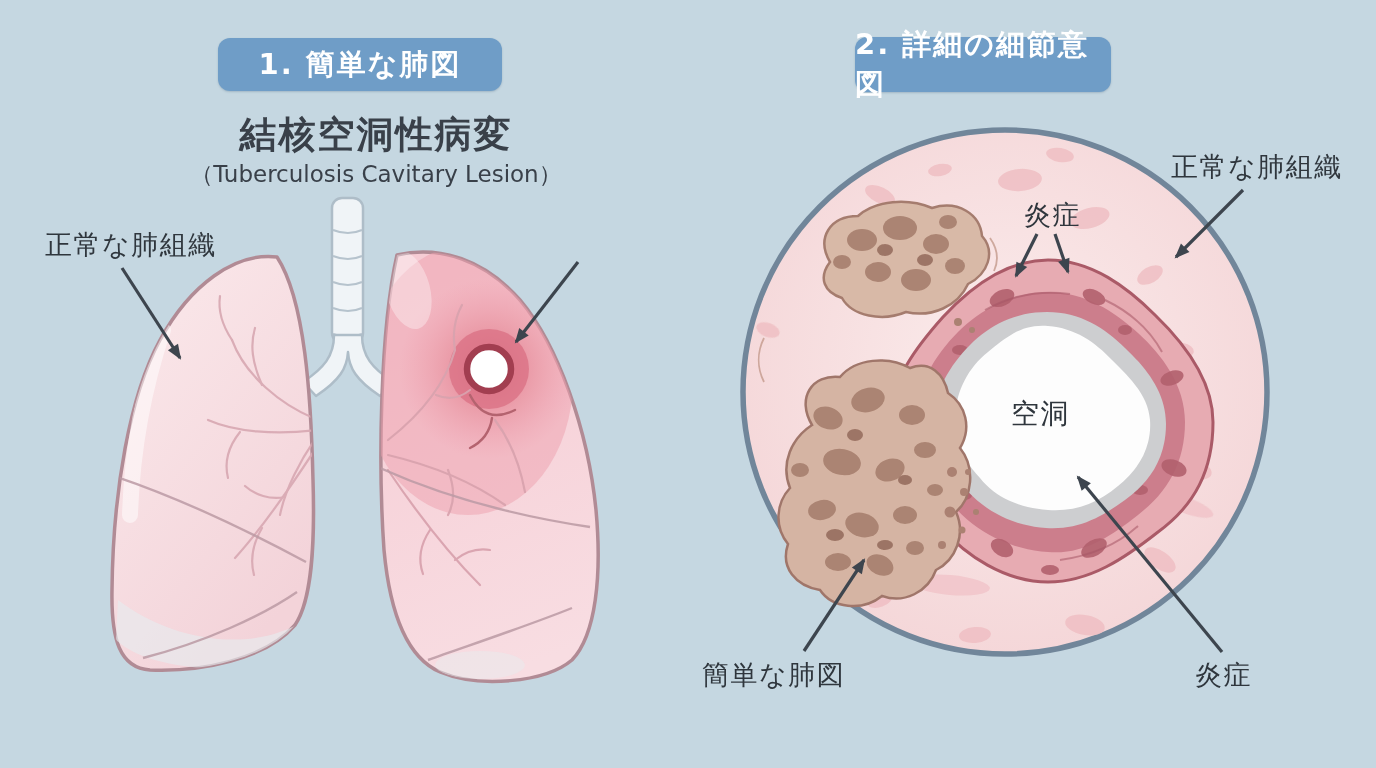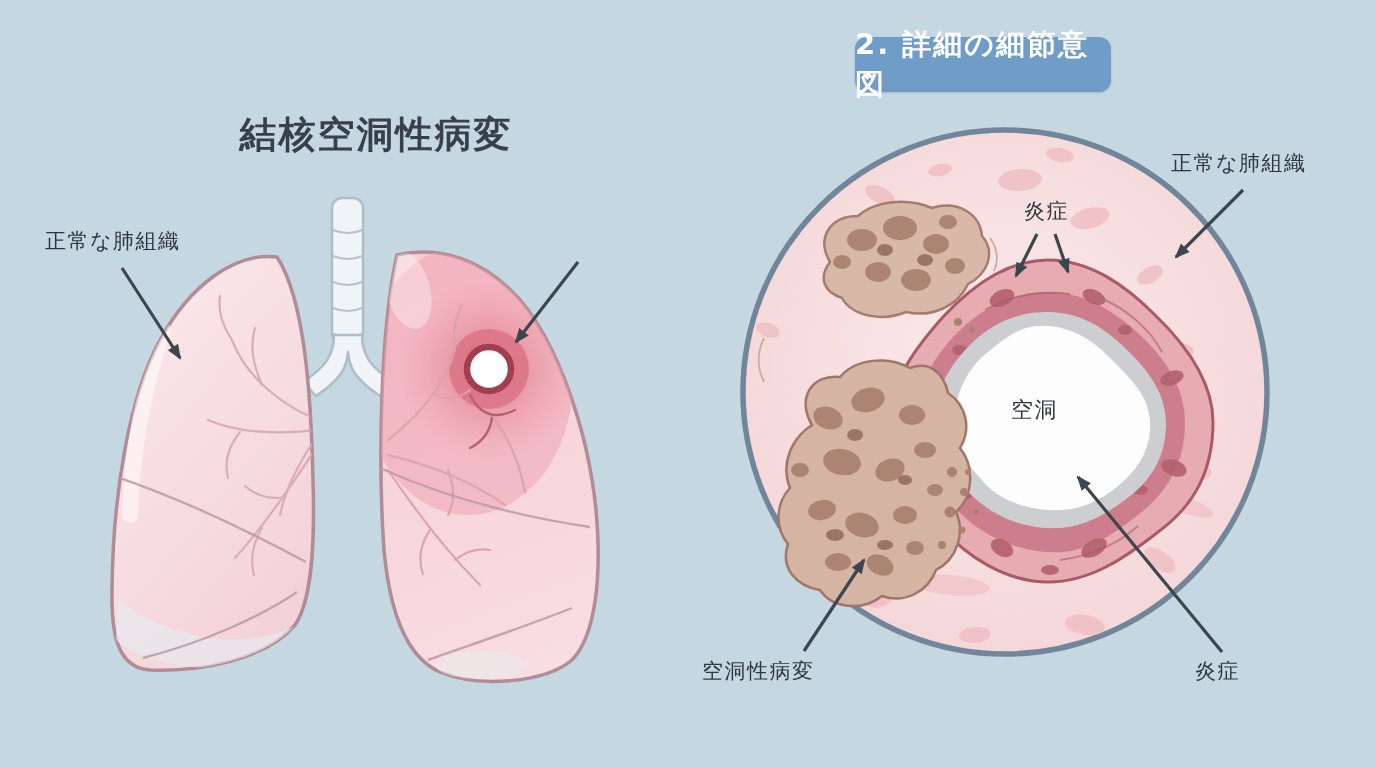--- a/index.html
+++ b/index.html
@@ -13,22 +13,22 @@
     position:absolute;display:flex;align-items:center;justify-content:center;
     background:var(--header-bg,#6f9dc7);color:var(--header-text,#ffffff);
     font-weight:700;font-size:29px;letter-spacing:2px;border-radius:12px;
     box-shadow:0 1px 2px rgba(60,90,120,.25);
   }
   #hdr1{left:218px;top:38px;width:284px;height:53px;}
   #hdr2{left:855px;top:37px;width:256px;height:55px;}
   .titleblock{position:absolute;left:146px;top:106px;width:460px;text-align:center;color:var(--title-text,#394049);margin-top:8px;}
   .titleblock .t{font-size:37px;font-weight:700;letter-spacing:2px;line-height:1.15;}
   .titleblock .s{font-size:23px;font-weight:400;letter-spacing:0px;margin-top:2px;}
-  .lbl{position:absolute;color:var(--label-text,#2f363d);font-size:21px;letter-spacing:1.5px;white-space:nowrap;line-height:1.2;}
-  #lbl-cavity{font-size:22px;}
+  .lbl{position:absolute;color:var(--label-text,#2f363d);font-size:27px;letter-spacing:1.5px;white-space:nowrap;line-height:1.2;}
+  #lbl-cavity{font-size:28px;}
 </style>
 </head>
 <body>
 
 <div class="stage">
 
   <svg width="1376" height="768" viewBox="0 0 1376 768">
     <defs>
       <linearGradient id="gradL" x1="0" y1="0" x2="0.6" y2="1">
         <stop offset="0" stop-color="#fbeaec"></stop>
@@ -243,29 +243,33 @@
       <path d="M 122,268 L 180,358" marker-end="url(#ah)"></path>
       <path d="M 578,262 L 516,342" marker-end="url(#ah)"></path>
       <path d="M 1243,190 L 1176,257" marker-end="url(#ah)"></path>
       <path d="M 1037,234 L 1016,276" marker-end="url(#ah)"></path>
       <path d="M 1055,234 L 1068,272" marker-end="url(#ah)"></path>
       <path d="M 804,651 L 864,560" marker-end="url(#ah)"></path>
       <path d="M 1222,652 L 1078,477" marker-end="url(#ah)"></path>
     </g>
   </svg>
 
+  <div class="hdr" id="hdr1">
+    <span>1. 簡単な肺図</span>
+  </div>
   <div class="hdr" id="hdr2">
     <span>2. 詳細の細節意図</span>
   </div>
 
   <div class="titleblock">
     <div class="t">結核空洞性病変</div>
+    <div class="s">（Tuberculosis Cavitary Lesion）</div>
   </div>
 
   <div class="lbl" style="left:45px;top:229px;">正常な肺組織</div>
 
   <div class="lbl" style="left:1171px;top:151px;">正常な肺組織</div>
   <div class="lbl" style="left:1024px;top:199px;">炎症</div>
   <div class="lbl" id="lbl-cavity" style="left:1011px;top:397px;">空洞</div>
-  <div class="lbl" style="left:702px;top:659px;">空洞性病変</div>
+  <div class="lbl" style="left:702px;top:659px;">簡単な肺図</div>
   <div class="lbl" style="left:1195px;top:659px;">炎症</div>
 
 </div>
 
 </body></html>

